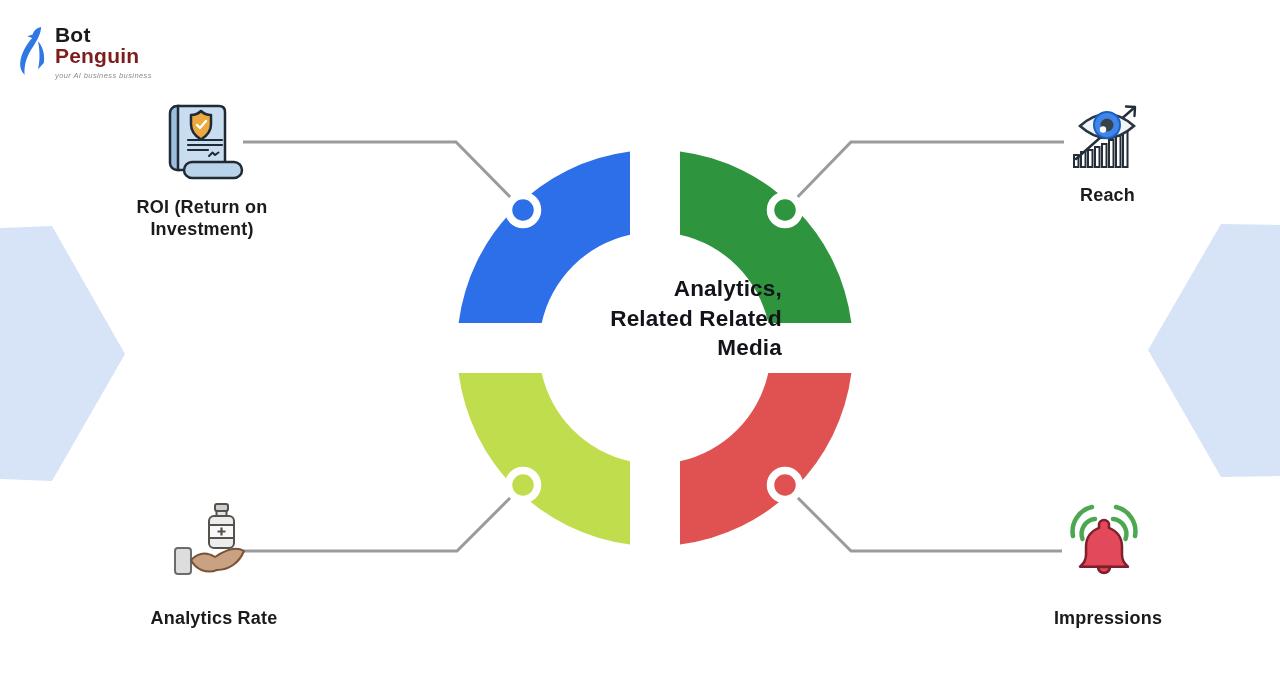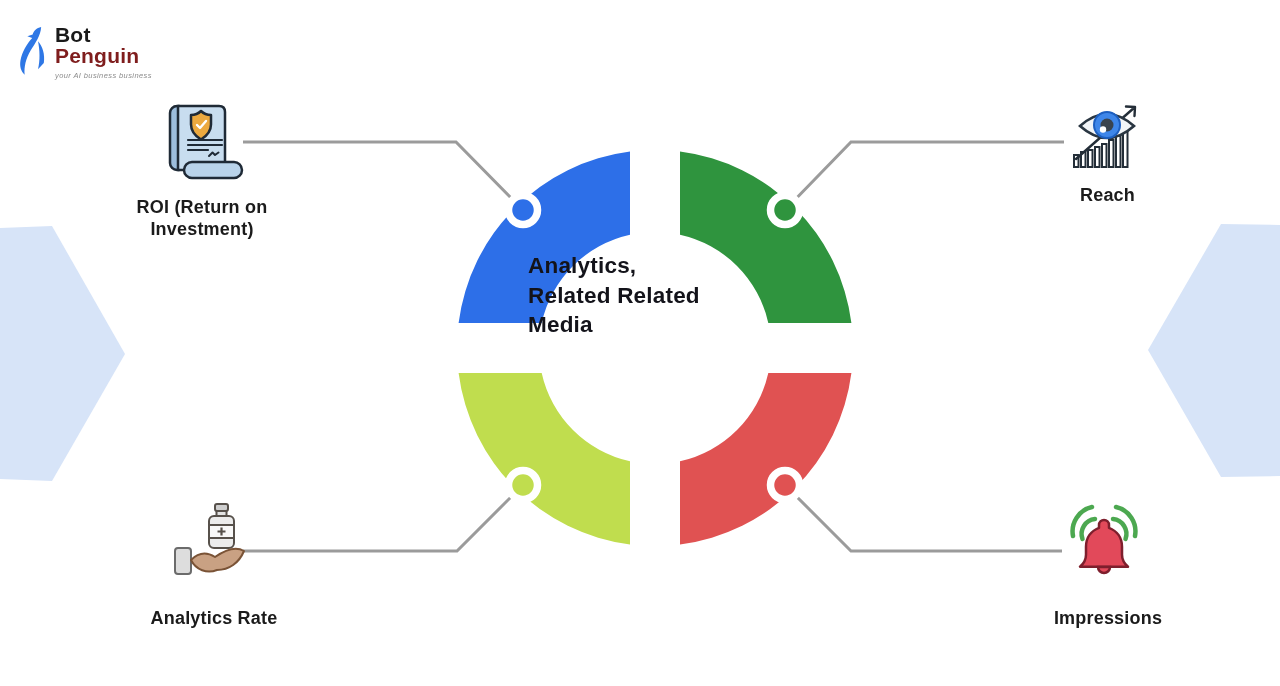--- a/index.html
+++ b/index.html
@@ -1,22 +1,22 @@
 <!DOCTYPE html>
 <html><head>
 <meta charset="utf-8">
 <style>
   html,body{margin:0;padding:0;width:1280px;height:686px;background:#fff;overflow:hidden;
     font-family:"Liberation Sans",sans-serif;}
   .stage{position:relative;width:1076px;height:686px;background:#fff;}
   .abs{position:absolute;}
   .canvas-svg{left:0;top:0;width:1280px;height:686px;}
   .callout-label{font-weight:700;font-size:18px;line-height:1.24;color:#1b1b1b;text-align:center;letter-spacing:.2px;}
-  .center-title{left:528px;top:251px;width:254px;font-weight:700;font-size:22.5px;line-height:29.5px;
-    color:#13131a;text-align:left;letter-spacing:.2px;}
+  .center-title{left:528px;top:274px;width:254px;font-weight:700;font-size:22.5px;line-height:29.5px;
+    color:#13131a;text-align:right;letter-spacing:.2px;}
   .logo{left:16px;top:24px;display:flex;align-items:flex-start;gap:3px;}
   .logo-icon{width:36px;height:50px;margin-top:2px;}
   .logo-bot{font-size:21px;font-weight:800;color:#1a1a1a;line-height:21px;letter-spacing:.2px;}
   .logo-penguin{font-size:21px;font-weight:800;color:#7f1d1d;line-height:22px;letter-spacing:.2px;}
   .logo-tagline{font-size:7.5px;font-style:italic;color:#8c8c8c;margin-top:4px;letter-spacing:.4px;white-space:nowrap;}
   .icon-svg{display:block;}
 </style>
 </head>
 <body>
 

